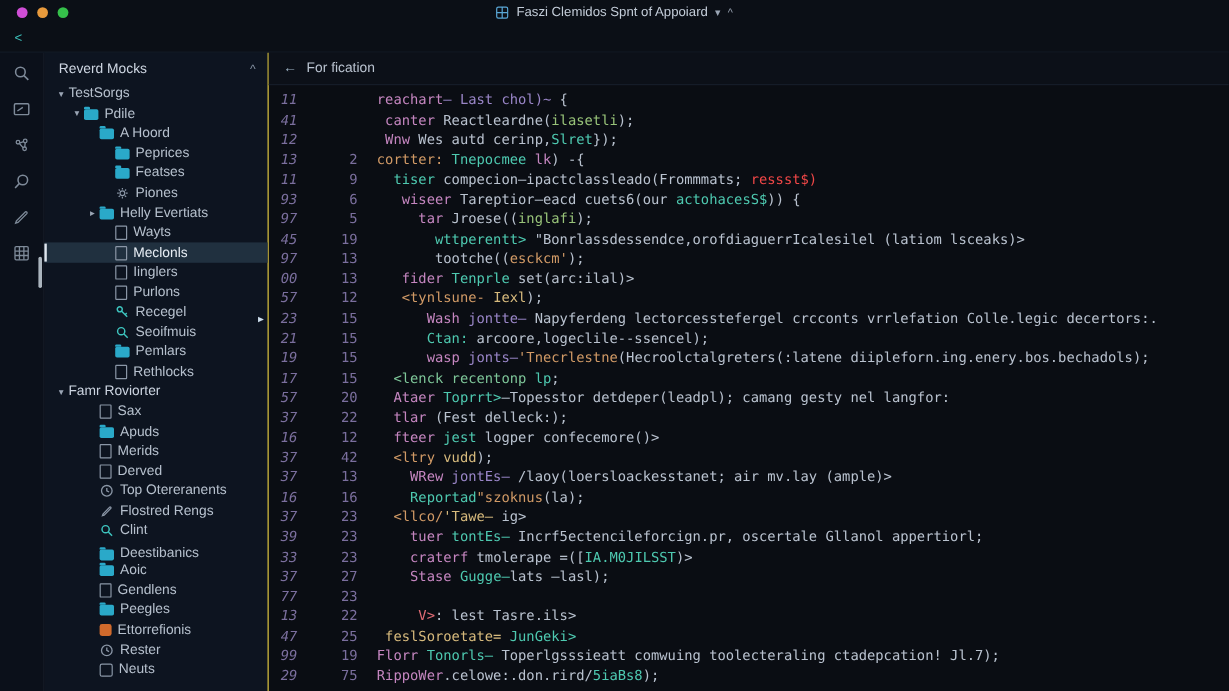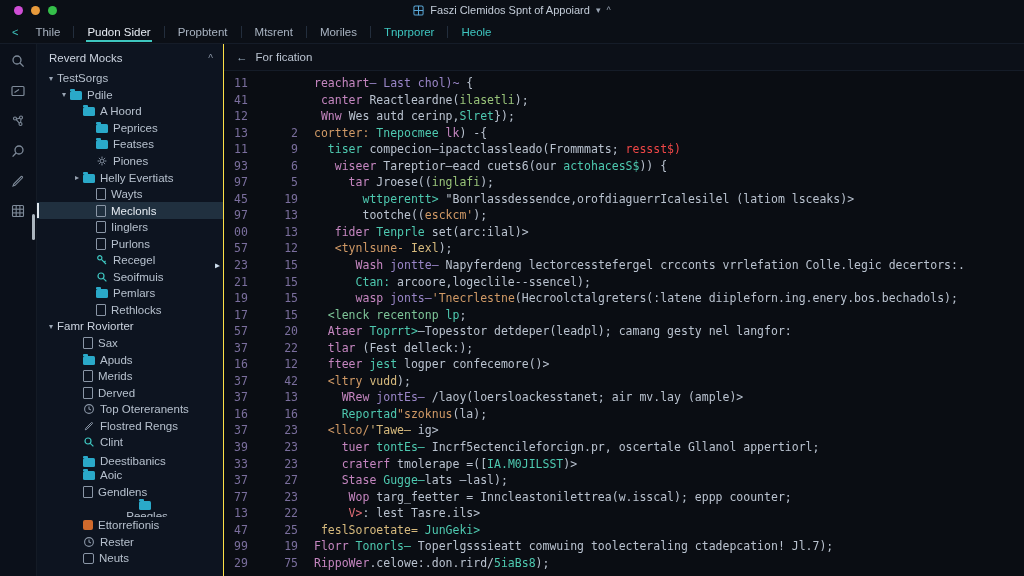--- a/index.html
+++ b/index.html
@@ -49,21 +49,21 @@
   .ic-square-orange{width:10px;height:10px;background:#d06a2c;border-radius:2px;}
   .teal-ic{color:#3ec6c0;}
   .gray-ic{color:#8a96a6;}
   
   .editor{flex:1;background:#0a0d13;display:flex;flex-direction:column;position:relative;}
   .tabrow{height:26px;display:flex;align-items:center;background:#0c1018;border-bottom:1px solid #151c28;
     color:#bac3d0;font-size:11.5px;padding-left:12px;gap:8px;flex:none;}
   .back-arrow{color:#9fb4c6;}
   .code{flex:1;padding-top:4px;font-family:"DejaVu Sans Mono",monospace;font-size:11.5px;}
   .cl{display:flex;height:16.55px;line-height:16.55px;white-space:pre;position:relative;}
-  .n1{width:30px;padding-left:10px;color:#7b6f9e;flex:none;}
+  .n1{width:30px;padding-left:10px;color:#7b6f9e;flex:none;font-style:italic;}
   .n2{width:34px;text-align:right;color:#7b6f9e;flex:none;}
   .ct{padding-left:16px;}
   .marker{position:absolute;left:-9px;top:1px;color:#cfe0ef;font-size:8px;}
   .c-pu{color:#c586c0;} .c-vi{color:#9a86c8;} .c-tx{color:#b9c2cf;} .c-te{color:#4ec9b0;}
   .c-gn{color:#98c379;} .c-gn2{color:#7ec699;} .c-or{color:#d19a66;} .c-yl{color:#d7ba7d;}
   .c-rd{color:#f04747;margin-top:15px;} .c-pk{color:#e06c75;}
 </style>
 </head>
 <body>
 
@@ -82,35 +82,20 @@
       </svg>
     </span>
     <span>Faszi Clemidos Spnt of Appoiard</span>
     <span class="tchev">▾</span>
     <span class="tchev">^</span>
   </div>
 </div>
 
 <div class="menubar">
   <span class="mback">&lt;</span>
-  <span id="menu-items" style="display:flex;align-items:center;">
-      <span class="mi">Thile</span>
-      <span class="mdiv"></span>
-      <span class="mi active">Pudon Sider</span>
-      <span class="mdiv"></span>
-      <span class="mi">Propbtent</span>
-      <span class="mdiv"></span>
-      <span class="mi">Mtsrent</span>
-      <span class="mdiv"></span>
-      <span class="mi">Moriles</span>
-      <span class="mdiv"></span>
-      <span class="mi accent">Tnprporer</span>
-      <span class="mdiv"></span>
-      <span class="mi accent">Heole</span>
-    </span>
 </div>
 
 <div class="main">
 
   <div class="rail" id="rail">
     <span class="rail-nub"></span>
   <span>
         <svg width="16" height="16" viewBox="0 0 16 16" fill="none" stroke="currentColor" stroke-width="1.3">
           <circle cx="7" cy="7" r="4"></circle>
           <line x1="10" y1="10" x2="13.6" y2="13.6"></line>
@@ -308,21 +293,21 @@
         <div class="ti" style="padding-left: 34px;">
           <span class="exp"></span>
           <span class="ic ic-folder"></span>
           <span class="lbl">Aoic</span>
         </div>
         <div class="ti" style="padding-left: 34px;">
           <span class="exp"></span>
           <span class="ic ic-file"></span>
           <span class="lbl">Gendlens</span>
         </div>
-        <div class="ti" style="padding-left: 34px; flex-direction: column;">
+        <div class="ti" style="padding-left: 34px;">
           <span class="exp"></span>
           <span class="ic ic-folder"></span>
           <span class="lbl">Peegles</span>
         </div>
         <div class="ti" style="padding-left: 34px;">
           <span class="exp"></span>
           <span class="ic ic-square-orange"></span>
           <span class="lbl">Ettorrefionis</span>
         </div>
         <div class="ti" style="padding-left: 34px;">
@@ -367,21 +352,21 @@
         <div class="cl"><span class="n1">57</span><span class="n2">20</span><span class="ct"><span class="c-pu">  Ataer </span><span class="c-te">Toprrt&gt;</span><span class="c-tx">—Topesstor detdeper(leadpl); camang gesty nel langfor:</span></span></div>
         <div class="cl"><span class="n1">37</span><span class="n2">22</span><span class="ct"><span class="c-pu">  tlar </span><span class="c-tx">(Fest delleck:);</span></span></div>
         <div class="cl"><span class="n1">16</span><span class="n2">12</span><span class="ct"><span class="c-pu">  fteer </span><span class="c-te">jest </span><span class="c-tx">logper confecemore()&gt;</span></span></div>
         <div class="cl"><span class="n1">37</span><span class="n2">42</span><span class="ct"><span class="c-or">  &lt;ltry </span><span class="c-yl">vudd</span><span class="c-tx">);</span></span></div>
         <div class="cl"><span class="n1">37</span><span class="n2">13</span><span class="ct"><span class="c-pu">    WRew </span><span class="c-vi">jontEs— </span><span class="c-tx">/laoy(loersloackesstanet; air mv.lay (ample)&gt;</span></span></div>
         <div class="cl"><span class="n1">16</span><span class="n2">16</span><span class="ct"><span class="c-te">    Reportad</span><span class="c-or">"szoknus</span><span class="c-tx">(la);</span></span></div>
         <div class="cl"><span class="n1">37</span><span class="n2">23</span><span class="ct"><span class="c-or">  &lt;llco/</span><span class="c-yl">'Tawe— </span><span class="c-tx">ig&gt;</span></span></div>
         <div class="cl"><span class="n1">39</span><span class="n2">23</span><span class="ct"><span class="c-pu">    tuer </span><span class="c-te">tontEs— </span><span class="c-tx">Incrf5ectencileforcign.pr, oscertale Gllanol appertiorl;</span></span></div>
         <div class="cl"><span class="n1">33</span><span class="n2">23</span><span class="ct"><span class="c-pu">    craterf </span><span class="c-tx">tmolerape =([</span><span class="c-te">IA.M0JILSST</span><span class="c-tx">)&gt;</span></span></div>
         <div class="cl"><span class="n1">37</span><span class="n2">27</span><span class="ct"><span class="c-pu">    Stase </span><span class="c-te">Gugge—</span><span class="c-tx">lats —lasl);</span></span></div>
-        <div class="cl"><span class="n1">77</span><span class="n2">23</span><span class="ct"><span class="c-pu">     Wop </span><span class="c-tx">targ_feetter = Inncleastonilettrea(w.isscal); eppp coounter;</span></span></div>
+        <div class="cl"><span class="n1">77</span><span class="n2">23</span></div>
         <div class="cl"><span class="n1">13</span><span class="n2">22</span><span class="ct"><span class="c-pk">     V&gt;</span><span class="c-tx">: lest Tasre.ils&gt;</span></span></div>
         <div class="cl"><span class="n1">47</span><span class="n2">25</span><span class="ct"><span class="c-yl"> feslSoroetate= </span><span class="c-te">JunGeki&gt;</span></span></div>
         <div class="cl"><span class="n1">99</span><span class="n2">19</span><span class="ct"><span class="c-pu">Florr </span><span class="c-te">Tonorls— </span><span class="c-tx">Toperlgsssieatt comwuing toolecteraling ctadepcation! Jl.7);</span></span></div>
         <div class="cl"><span class="n1">29</span><span class="n2">75</span><span class="ct"><span class="c-pu">RippoWer</span><span class="c-tx">.celowe:.don.rird/</span><span class="c-te">5iaBs8</span><span class="c-tx">);</span></span></div>
       </div>
   </div>
 
 </div>
 
 </body></html>

